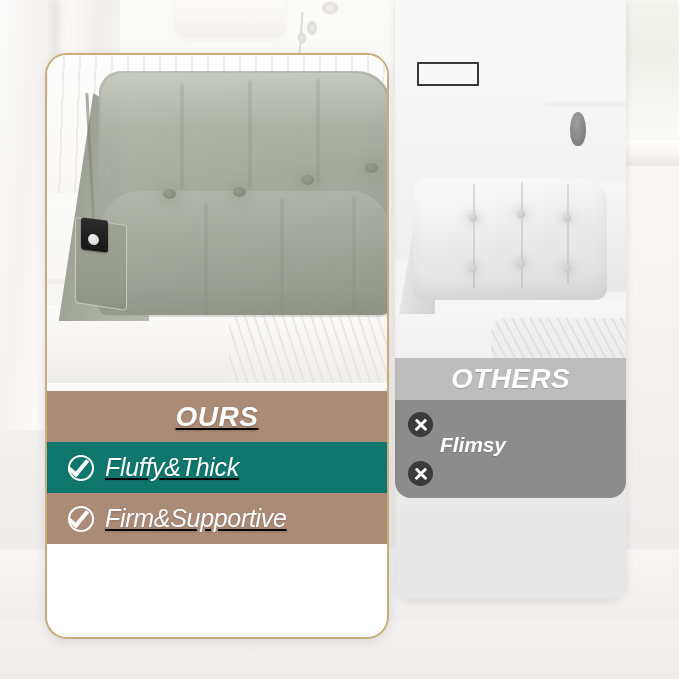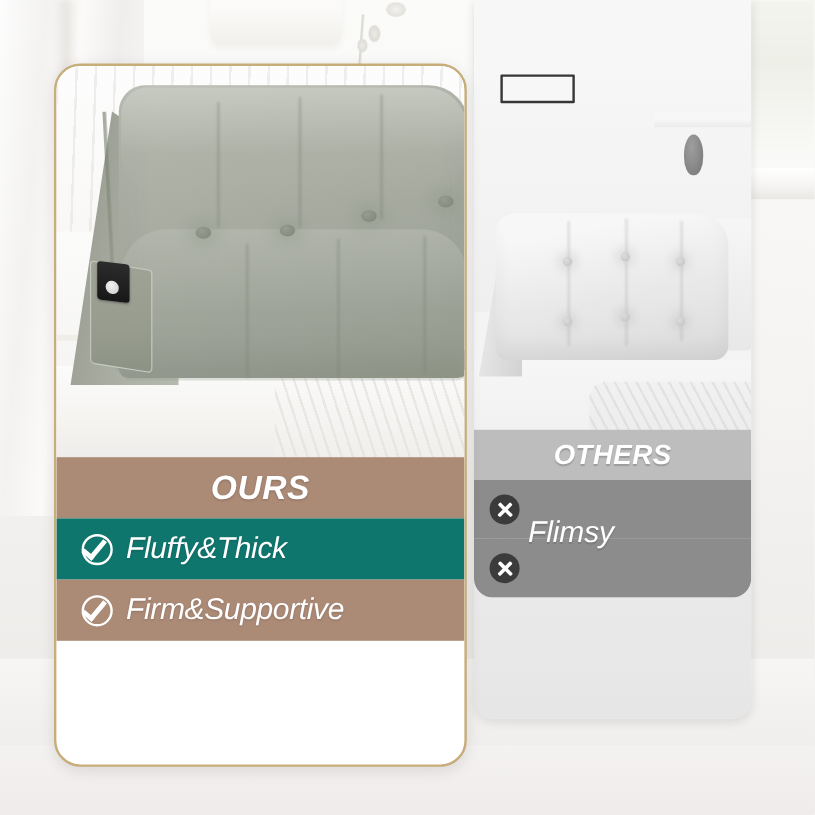--- a/index.html
+++ b/index.html
@@ -197,21 +197,21 @@
   }
   .others-head {
     height: 42px;
     background: #bdbdbd;
     display: flex; align-items: center; justify-content: center;
   }
   .others-head-text {
     color: #ffffff;
     font-style: italic;
     font-weight: bold;
-    font-size: 23px;
+    font-size: 28px;
     letter-spacing: .4px;
     text-shadow: 0 1px 1px rgba(0,0,0,.18);
     text-align: right;
   }
   .others-row {
     height: 49px;
     display: flex; align-items: center;
     padding-left: 13px;
     box-sizing: border-box;
   }
@@ -231,22 +231,22 @@
     left: 50%; top: 50%;
     width: 15px; height: 3.4px;
     background: #ffffff;
     border-radius: 1px;
   }
   .x-icon::before { transform: translate(-50%,-50%) rotate(45deg); }
   .x-icon::after  { transform: translate(-50%,-50%) rotate(-45deg); }
   .others-label {
     color: #ffffff;
     font-style: italic;
-    font-size: 25px;
-    font-weight: 400;
+    font-size: 21px;
+    font-weight: 700;
     letter-spacing: -.1px;
     text-shadow: 0 1px 1px rgba(0,0,0,.14);
     white-space: nowrap;
     margin-top: 40px;
   }
 
   
   .ours-card {
     position: absolute;
     left: 45px; top: 53px;
@@ -365,21 +365,21 @@
   }
   .ph-knob {
     position: absolute; left: 322px; top: 234px; width: 22px; height: 22px;
     border-radius: 50%;
     background: radial-gradient(circle at 38% 34%, #4a4a4a, #141414);
   }
 
   
   .ours-list {
     position: absolute;
-    left: 0; top: 326px; width: 100%;
+    left: 0; top: 336px; width: 100%; text-decoration: underline;
   }
   .ours-head {
     height: 51px;
     background: #ab8a76;
     display: flex; align-items: center; justify-content: center;
   }
   .ours-head-text {
     color: #ffffff;
     font-style: italic;
     font-weight: bold;

